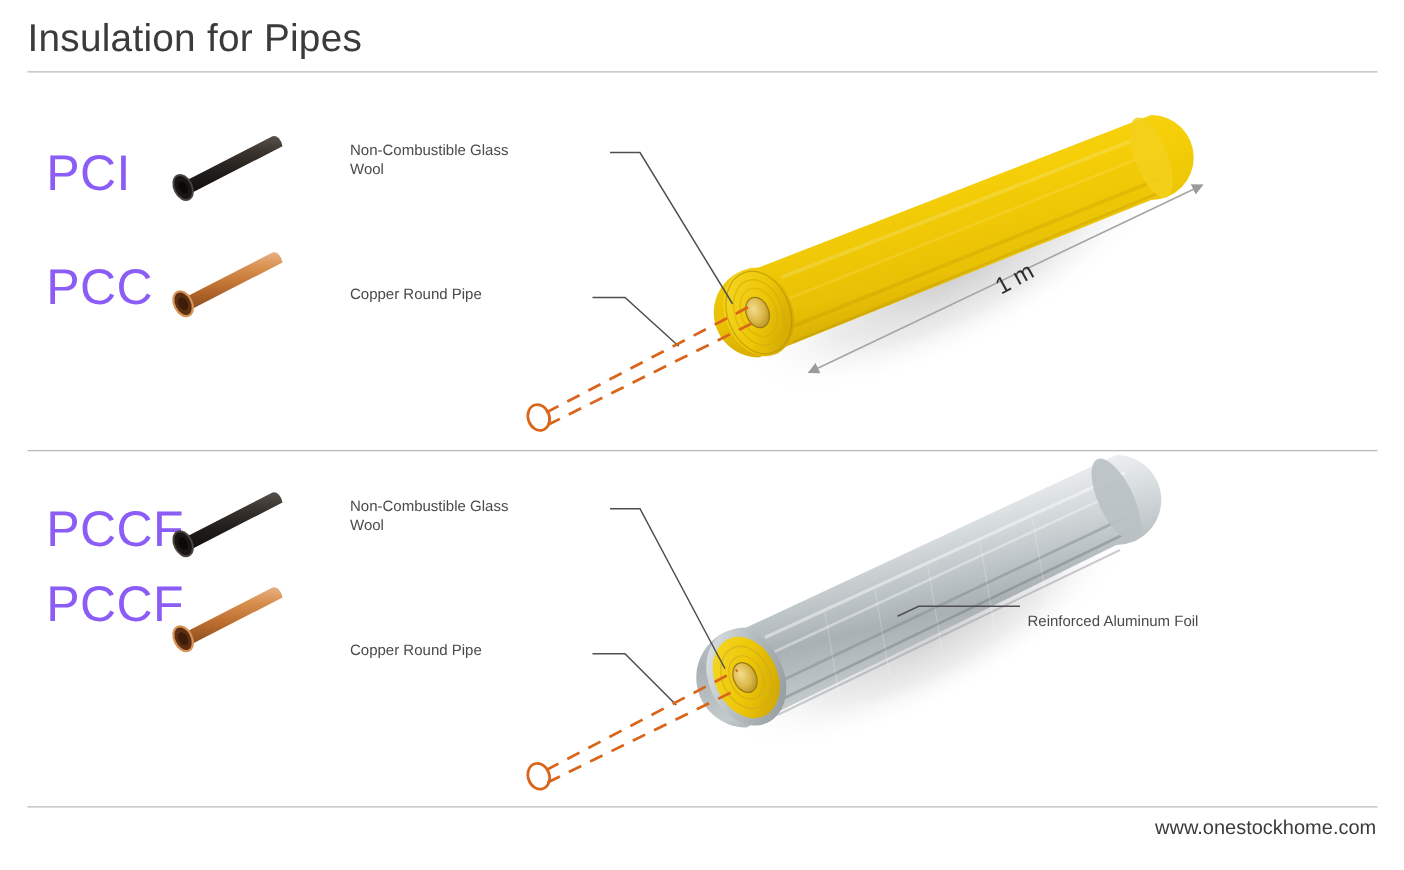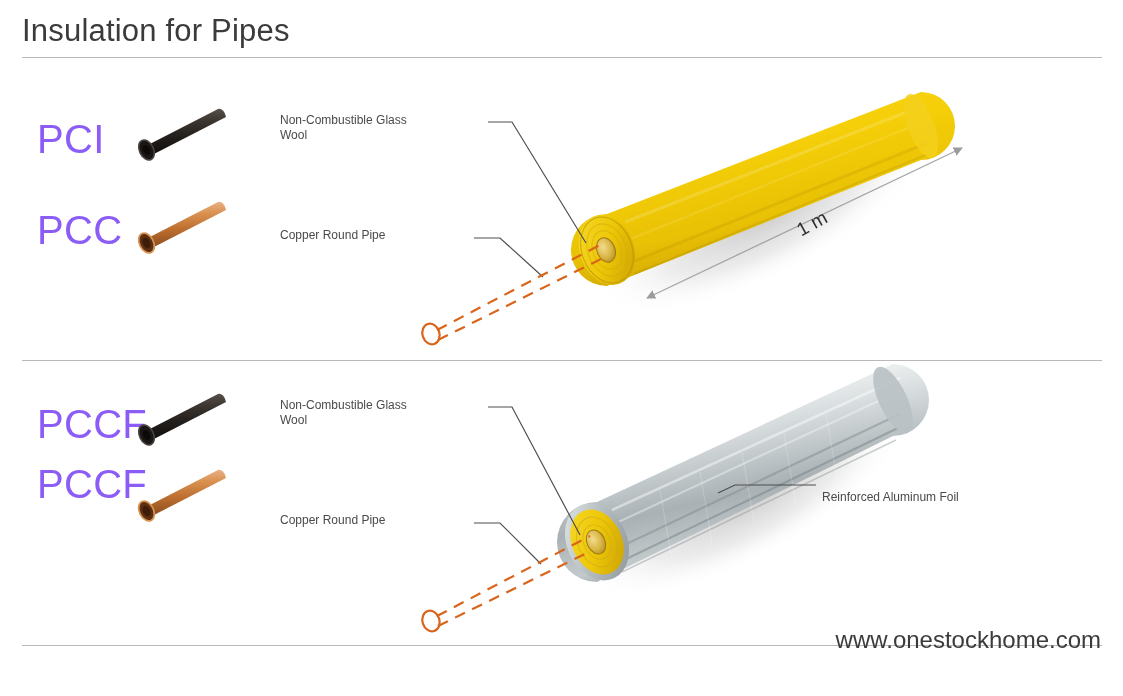--- a/index.html
+++ b/index.html
@@ -19,22 +19,22 @@
   }
   .rule{
     height:0;border-top:1px solid #b9b9b9;
     left:22px;width:1080px;
   }
   #rule-top{top:57px;}
   #rule-mid{top:360px;}
   #rule-bottom{top:645px;}
 
   #footer-url{
-    right:22px;top:626px;
-    font-size:24px;color:#3b3b3b;white-space:nowrap;
+    right:22px;top:654px;
+    font-size:16px;color:#3b3b3b;white-space:nowrap;
   }
 
   
   .code-label{
     font-size:40px;color:#8b5cf6;font-weight:400;letter-spacing:.3px;
     white-space:nowrap;
   }
   #code-pci  {left:37px;top:117px;}
   #code-pcc  {left:37px;top:208px;}
   #code-pcif {left:37px;top:402px;}

